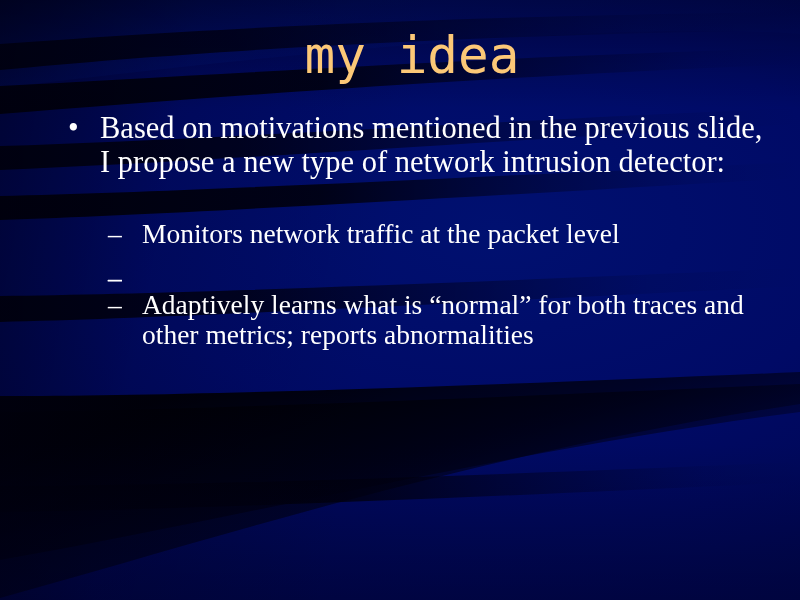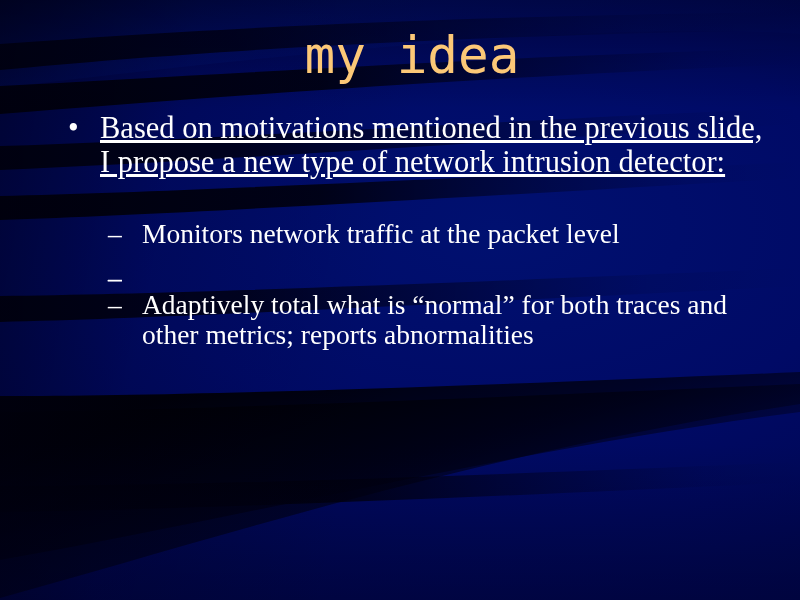--- a/index.html
+++ b/index.html
@@ -71,21 +71,21 @@
     margin-bottom: 6px;
   }
   .lvl1 .marker {
     position: absolute;
     left: 12px;
     top: 0;
     font-size: 30.5px;
     line-height: 33.5px;
     color: #ffffff;
   }
-  .lvl1 .txt { display: block; text-decoration: underline; }
+  .lvl1 .txt { display: block; }
 
   .lvl2-group { margin-top: 4px; }
 
   .lvl2 {
     position: relative;
     padding-left: 86px;
     color: #ffffff;
     font-size: 27.5px;
     line-height: 30.5px;
     margin-bottom: 13px;
@@ -179,19 +179,19 @@
       <div class="lvl2">
         <span class="marker">–</span>
       </div>
 
       <div class="lvl2">
         <span class="marker">–</span>
       </div>
 
       <div class="lvl2">
         <span class="marker">–</span>
-        <span class="txt">Adaptively total what is “normal” for both traces and other metrics; reports abnormalities</span>
+        <span class="txt">Adaptively learns what is “normal” for both traces and other metrics; reports abnormalities</span>
       </div>
 
     </div>
   </div>
 
 </div>
 
 </body></html>

